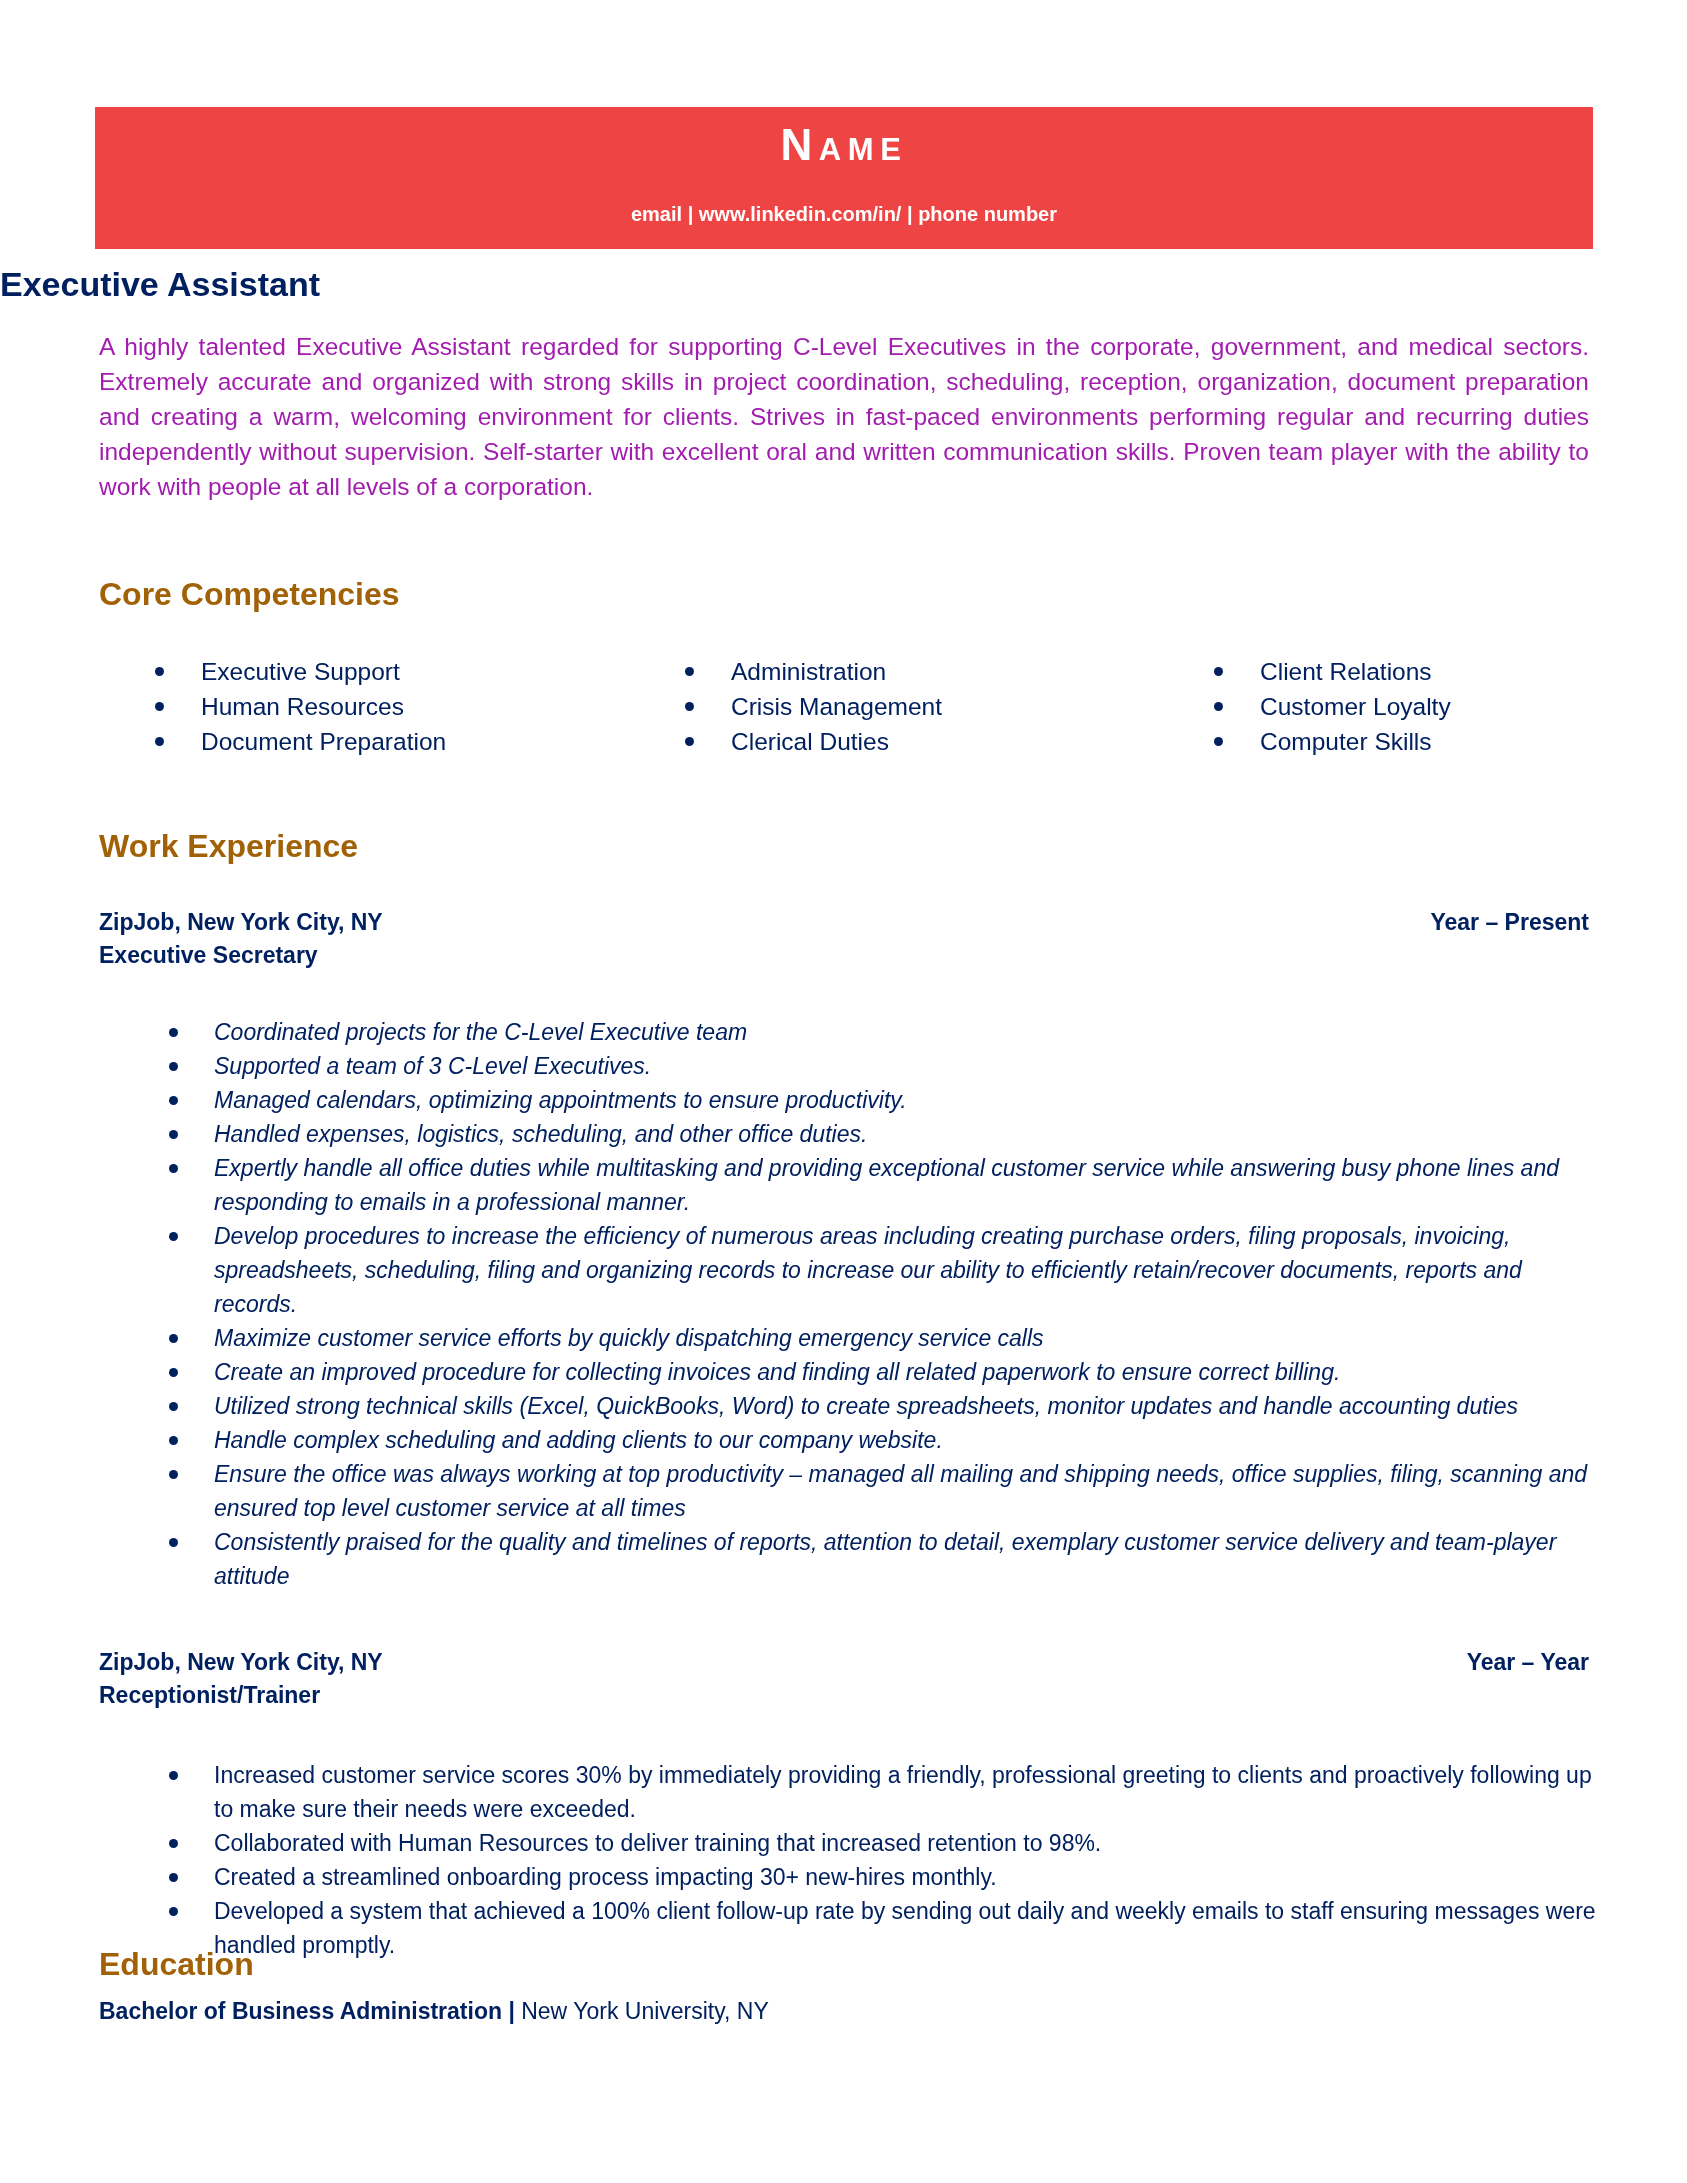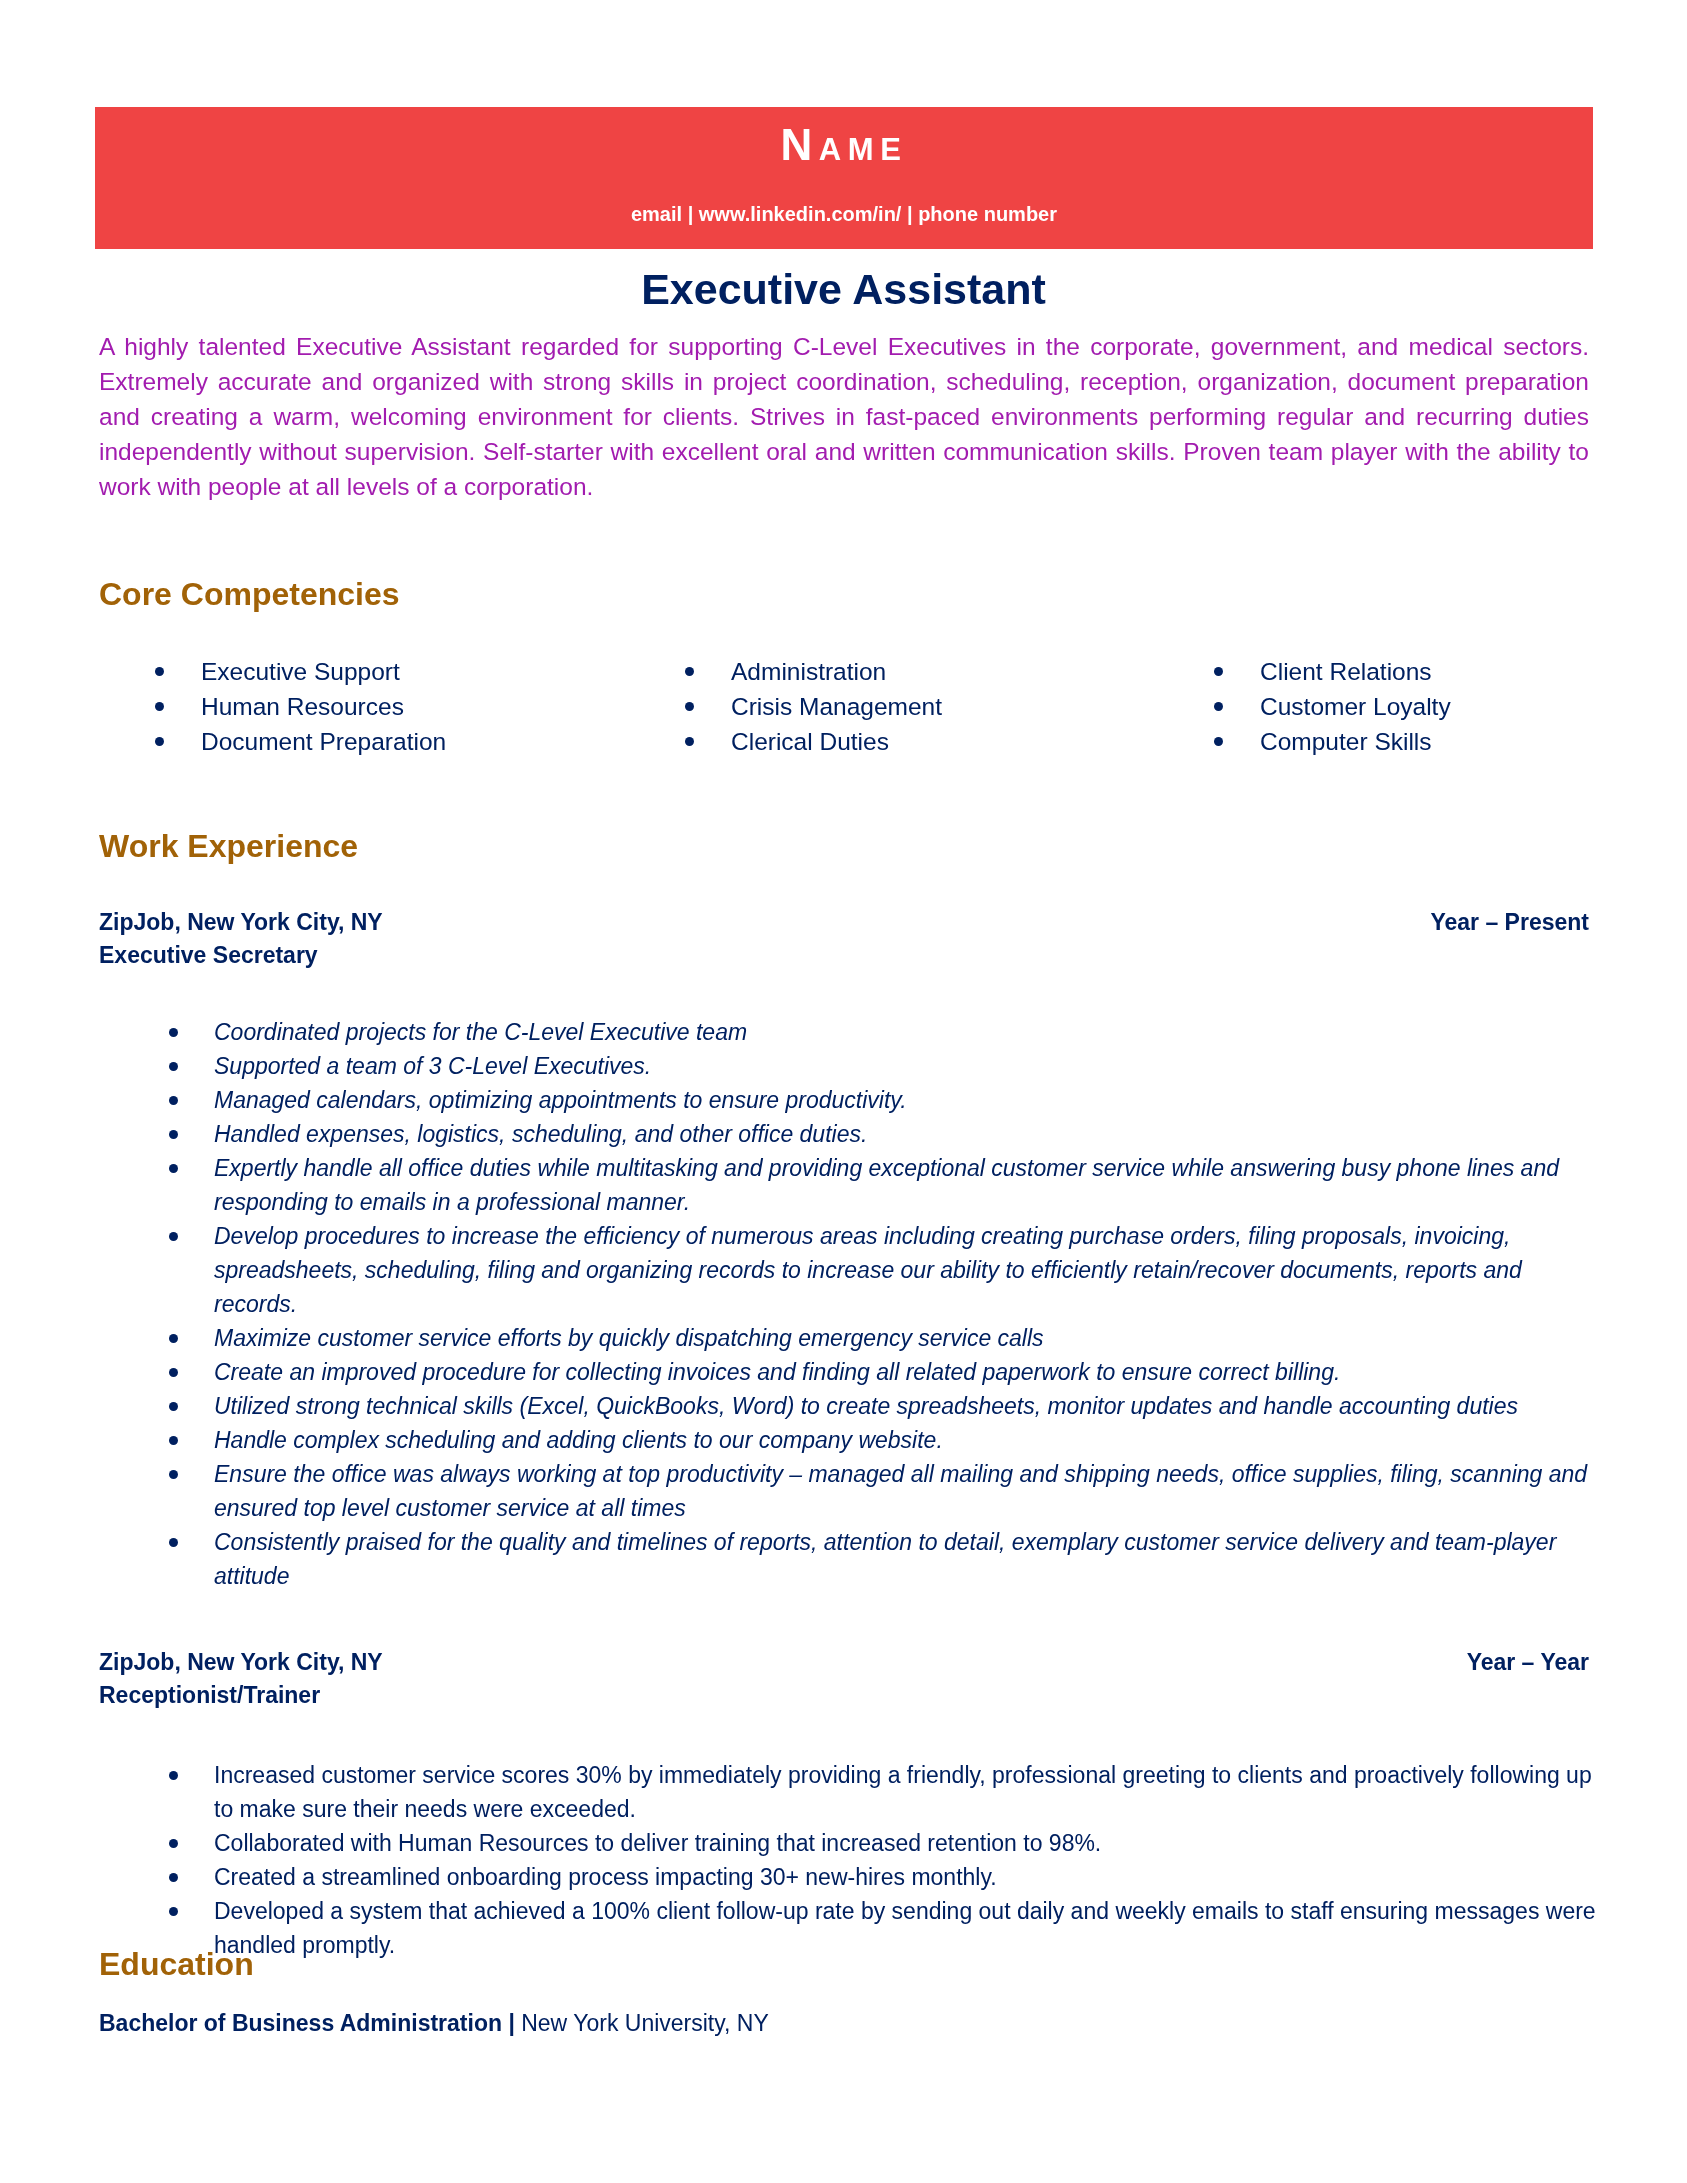--- a/index.html
+++ b/index.html
@@ -14,22 +14,22 @@
   }
   .banner .name {
     position: absolute; left: 0; right: 0; top: 13.2px;
     font-size: 44px; font-weight: bold; letter-spacing: 6.6px; font-variant: small-caps;
   }
   .banner .contact {
     position: absolute; left: 0; right: 0; top: 96px;
     font-size: 20px; font-weight: bold;
   }
   .job-title {
-    position: absolute; left: 0; width: 1687px; top: 265px; text-align: center;
-    font-size: 43px; font-weight: bold; color: #002060;
+    position: absolute; left: 0; width: 1687px; top: 265px; 
+    font-size: 34px; font-weight: bold; color: #002060;
   }
   .summary {
     position: absolute; left: 99px; width: 1490px; top: 329px;
     font-size: 24.5px; line-height: 35px; text-align: justify; color: #a21caf;
   }
   .section-heading {
     position: absolute; left: 99px; font-size: 32px; font-weight: bold; color: #a16207;
   }
   .comp-col { position: absolute; top: 652px; list-style: none; margin: 2px; padding: 0; }
   .comp-col li { position: relative; height: 35px; font-size: 24.5px; line-height: 35px; padding-left: 46px; }
@@ -37,21 +37,21 @@
     position: absolute; left: 0; top: 13.2px; width: 9.3px; height: 9.3px; border-radius: 50%; background: #002060;
   }
   .job-head {
     position: absolute; left: 99px; width: 1490px; font-size: 23px; font-weight: bold; line-height: 33px;
   }
   .job-head .dates { position: absolute; right: 0; top: 0; }
   .bullets { position: absolute; left: 153px; width: 1436px; margin: 16px; padding: 0; list-style: none; }
   .bullets li { position: relative; font-size: 23px; line-height: 34px; padding-left: 45px; }
   .bullets li .bullet-dot { left: 0; top: 12.6px; }
   .bullets.italic li { font-style: italic; }
-  .edu-line { position: absolute; left: 99px; top: 1995px; font-size: 23px; line-height: 33px; margin-top: 12px; }
+  .edu-line { position: absolute; left: 99px; top: 1995px; font-size: 23px; line-height: 33px; }
   .edu-line .degree { font-weight: bold; }
   .edu-line .sep { font-weight: bold; }
 </style>
 </head>
 <body>
 
 <div class="banner">
   <div class="name">Name</div>
   <div class="contact">email | www.linkedin.com/in/ | phone number</div>
 </div>

